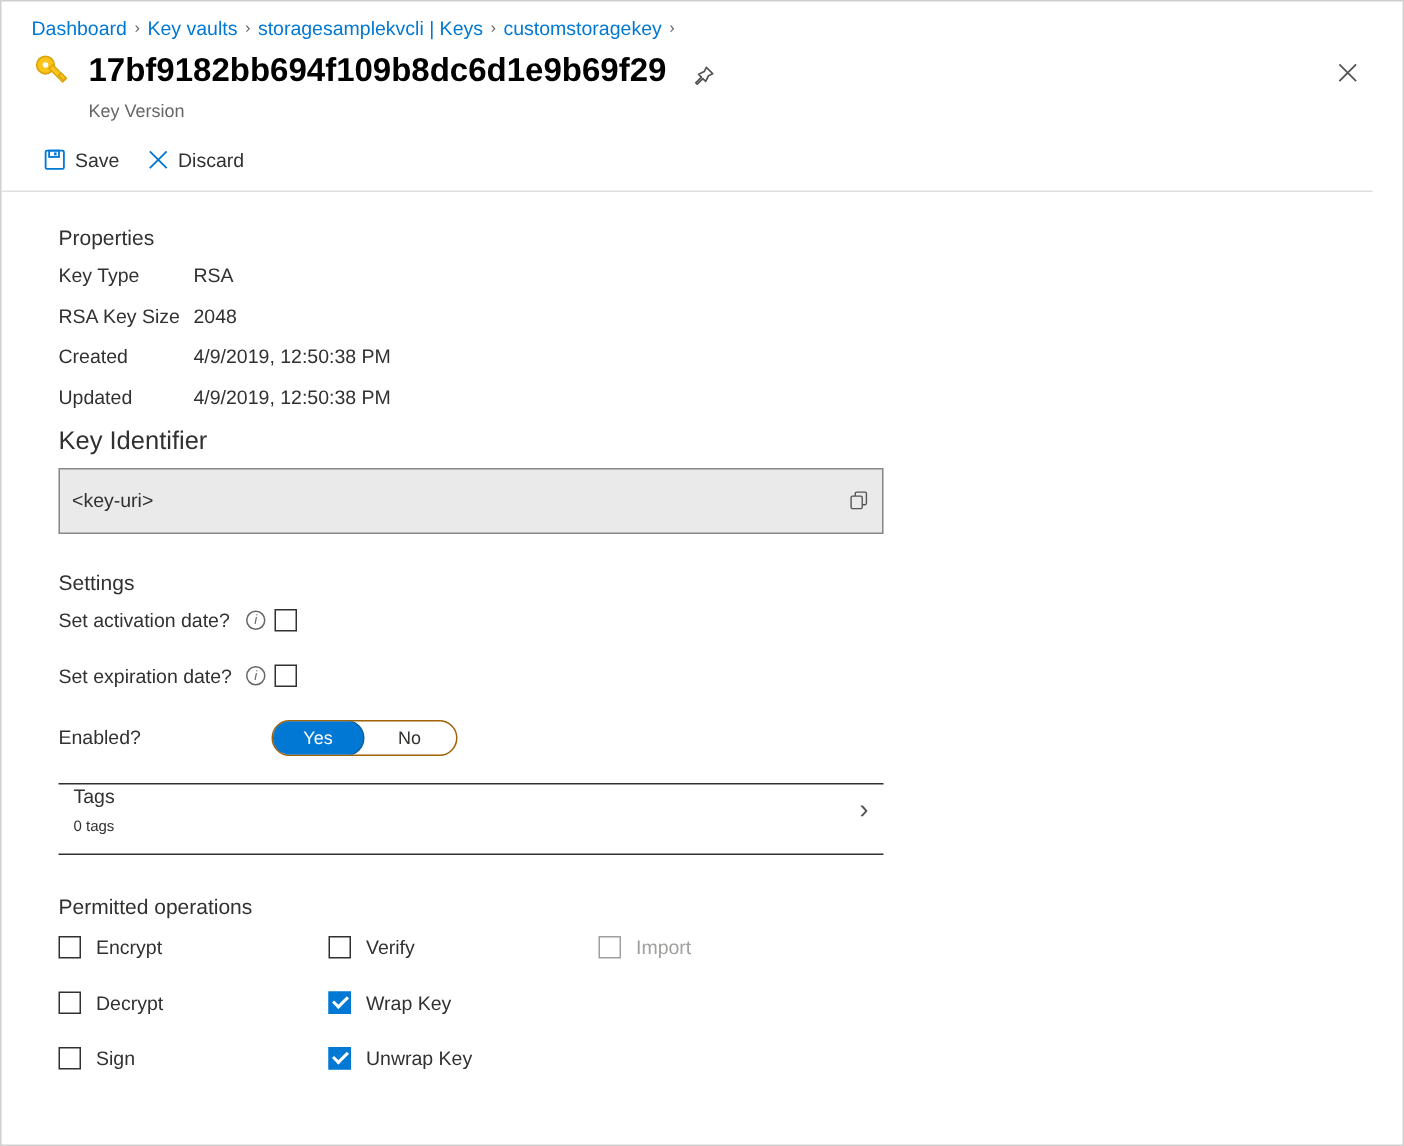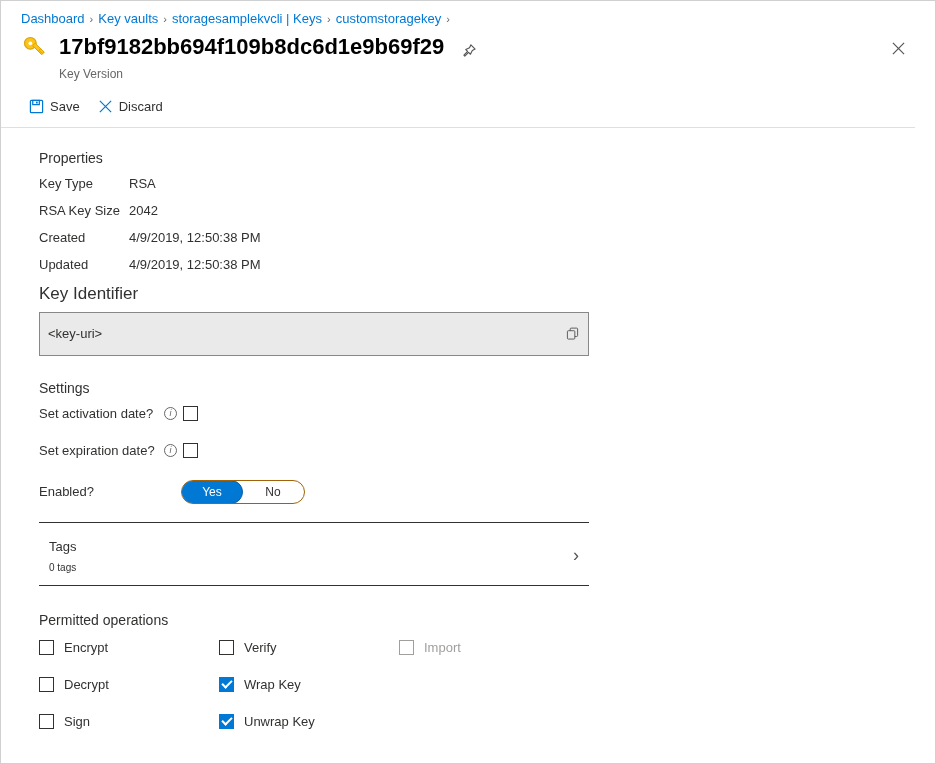--- a/index.html
+++ b/index.html
@@ -28,21 +28,21 @@
     .copy-icon { width: 14px; height: 14px; cursor: pointer; color: #555; }
     .settings-row { display: flex; align-items: center; margin-bottom: 22px; font-size: 13px; }
     .settings-label { min-width: 120px; margin-right: 2px; }
     .info-icon { display: inline-flex; width: 13px; height: 13px; border: 1px solid #666; border-radius: 50%; align-items: center; justify-content: center; font-size: 9px; color: #666; font-style: italic; margin: 0 6px 0 3px; }
     .cb { width: 15px; height: 15px; border: 1px solid #323130; display: inline-block; background: #fff; cursor: pointer; }
     .toggle-row { display: flex; align-items: center; margin-bottom: 18px; }
     .toggle-label { width: 142px; font-size: 13px; }
     .pill { display: flex; border: 1px solid #a16207; border-radius: 14px; overflow: hidden; height: 24px; }
     .pill-opt { width: 62px; display: flex; align-items: center; justify-content: center; font-size: 12px; cursor: pointer; }
     .pill-opt.active { background: #0078d4; color: #fff; border-radius: 14px; border:1px solid #0a5ea1; margin: -1px; position: relative; }
-    .tags-section { border-top: 1px solid #323130; border-bottom: 1px solid #323130; padding: 16px 10px 12px 10px; width: 550px; margin-bottom: 26px; display: flex; align-items: center; cursor: pointer; }
+    .tags-section { border-top: 1px solid #323130; border-bottom: 1px solid #323130; padding: 0 10px 12px 10px; width: 550px; margin-bottom: 26px; display: flex; align-items: center; cursor: pointer; }
     .tags-text { flex: 1; }
     .tags-label { font-size: 13px; color: #323130; }
     .tags-count { font-size: 10px; color: #323130; margin-top: 8px; }
     .tags-chevron { font-size: 18px; color: #555; }
     .ops-heading { font-size: 14px; margin-bottom: 12px; }
     .ops-grid { display: grid; grid-template-columns: 180px 180px 180px; row-gap: 22px; }
     .op-item { display: flex; align-items: center; gap: 10px; font-size: 13px; }
     .op-item.disabled { color: #a19f9d; }
     .op-item.disabled .cb { border-color: #a19f9d; }
     .cb.checked { background: #0078d4; border-color: #0078d4; display: flex; align-items: center; justify-content: center; }
@@ -109,21 +109,21 @@
 </div>
 
 <div class="content">
   <div class="sect-heading">Properties</div>
   <div class="prop-row">
     <span class="prop-label">Key Type</span>
     <span class="prop-value">RSA</span>
   </div>
   <div class="prop-row">
     <span class="prop-label">RSA Key Size</span>
-    <span class="prop-value">2042</span>
+    <span class="prop-value">2048</span>
   </div>
   <div class="prop-row">
     <span class="prop-label">Created</span>
     <span class="prop-value">4/9/2019, 12:50:38 PM</span>
   </div>
   <div class="prop-row">
     <span class="prop-label">Updated</span>
     <span class="prop-value">4/9/2019, 12:50:38 PM</span>
   </div>
   <div class="key-id-label">Key Identifier</div>

